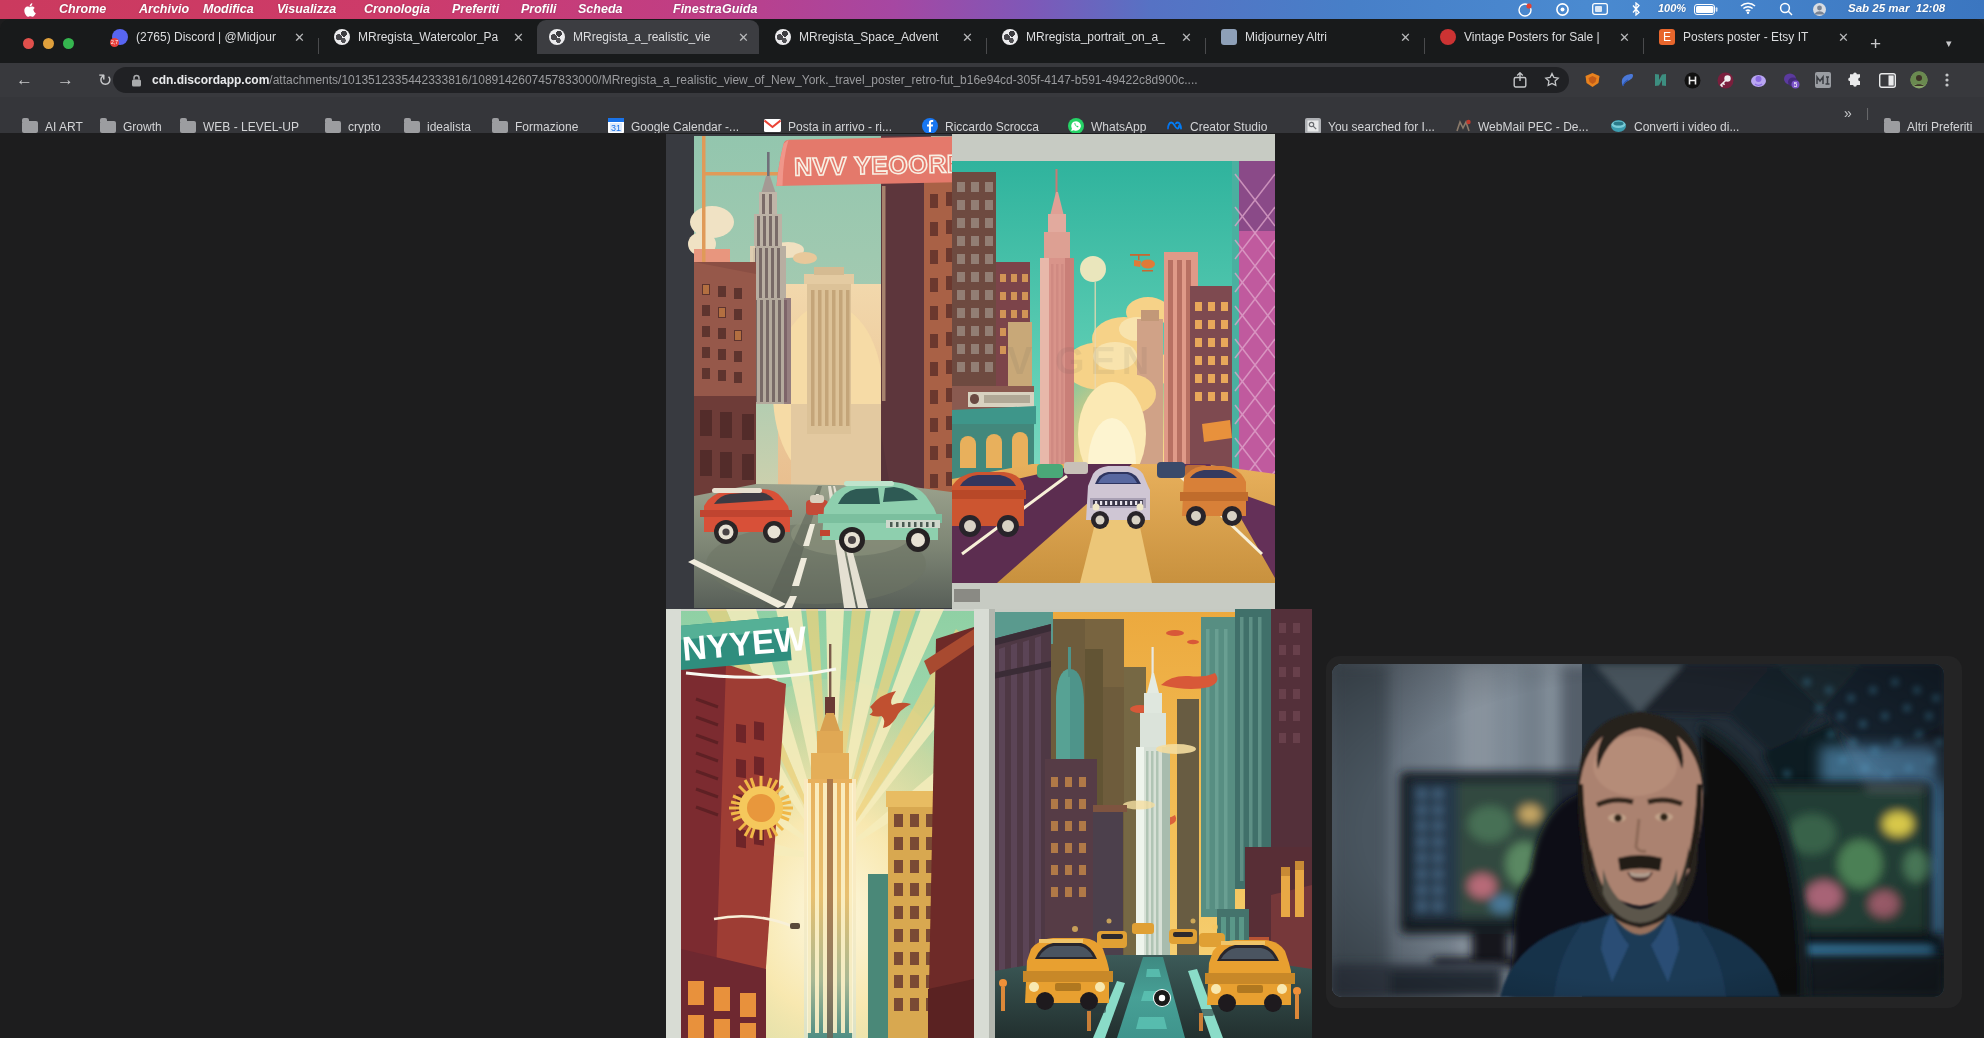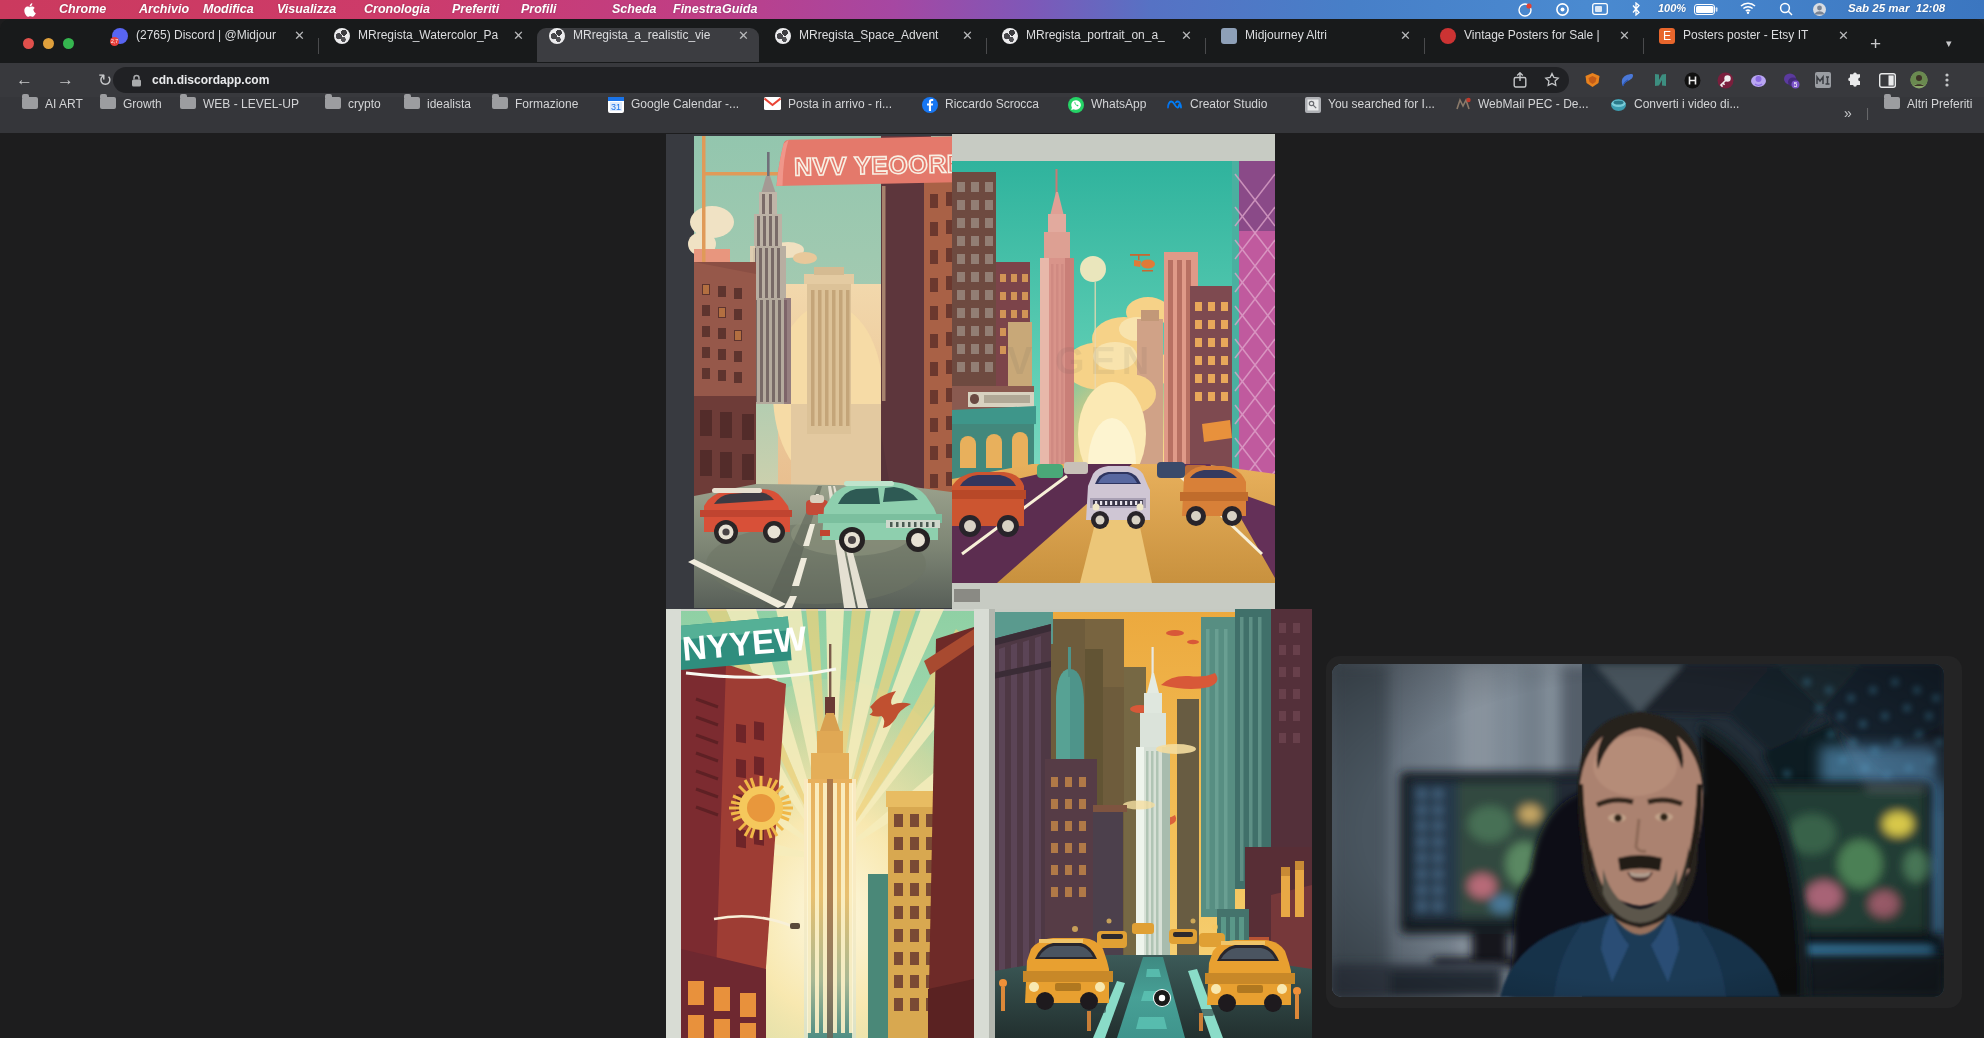--- a/index.html
+++ b/index.html
@@ -2,57 +2,57 @@
 <html><head><meta charset="utf-8"><style>
 html,body{margin:0;padding:0;width:1984px;height:1038px;overflow:hidden;background:#1d1d1e;font-family:"Liberation Sans",sans-serif;}
 *{box-sizing:border-box;}
 .menubar{position:absolute;left:0;top:0;width:1984px;height:19px;
  background:linear-gradient(90deg,#cb3a5e 0%,#cd3b6a 20%,#c03e85 35%,#a647a2 45%,#7e58b8 52%,#5672c4 58%,#477fc8 68%,#4a8ad0 80%,#3b76c0 100%);
  color:#fff;font-size:12px;display:flex;align-items:center;font-style:italic;}
 .menubar span{text-shadow:0 0 2px rgba(0,0,0,.25);top:2px;font-weight:bold;font-size:12.5px;}
 .menubar .b{font-weight:bold;}
 .tabstrip{position:absolute;left:0;top:19px;width:1984px;height:44px;background:#181a1b;border-radius:10px 10px 0 0;}
 .tl{position:absolute;top:19px;width:11px;height:11px;border-radius:50%;}
-.tab{position:absolute;top:9px;height:34px;border-radius:9px 9px 0 0;display:flex;align-items:flex-start;color:#dcdddf;font-size:12px;}
+.tab{position:absolute;top:1px;height:34px;border-radius:9px 9px 0 0;display:flex;align-items:center;color:#dcdddf;font-size:12px;}
 .tab .fav{width:16px;height:16px;margin-left:12px;margin-right:8px;flex:0 0 16px;}
 .globe{border-radius:50%;background:
  radial-gradient(circle at 62% 30%, #3c3c40 0 19%, rgba(0,0,0,0) 20%),
  radial-gradient(circle at 30% 52%, #46464a 0 22%, rgba(0,0,0,0) 23%),
  radial-gradient(circle at 58% 72%, #505054 0 16%, rgba(0,0,0,0) 17%),
  radial-gradient(circle, #ececee 0 70%, #c8c8ca 100%);}
 .tab .ttl{white-space:nowrap;overflow:hidden;flex:1;}
 .tab .x{color:#b9babc;font-size:13px;margin:0 10px 0 6px;}
 .tab.active{background:#3c3d41;}
 .tabsep{position:absolute;top:19px;width:1px;height:16px;background:#4a4b4d;}
 .toolbar{position:absolute;left:0;top:63px;width:1984px;height:34px;background:#38393d;display:flex;align-items:center;}
 .navic{color:#c7c8ca;font-size:17px;}
 .urlpill{position:absolute;left:113px;top:67px;width:1456px;height:26px;border-radius:13px;background:#202124;display:flex;align-items:center;color:#bdbec0;font-size:12px;}
 .bookmarks{position:absolute;left:0;top:97px;width:1984px;height:36px;background:#35363a;color:#d3d4d6;font-size:12px;}
-.bm{position:absolute;top:0;height:36px;display:flex;align-items:flex-start;}
+.bm{position:absolute;top:12px;height:36px;display:flex;align-items:center;}
 .bm .ic{margin-right:7px;display:inline-block;}
 .folder{width:16px;height:12px;position:relative;display:inline-block;background:#9c9da0;border-radius:2px;}
 .folder:before{content:"";position:absolute;left:0;top:-3px;width:7px;height:4px;background:#9c9da0;border-radius:2px 2px 0 0;}
 .content{position:absolute;left:0;top:133px;width:1984px;height:905px;background:#1d1d1e;}
 .q{position:absolute;}
 .webcam{position:absolute;left:1326px;top:523px;width:636px;height:352px;background:#242425;border-radius:14px;}
 .vid{position:absolute;left:6px;top:8px;width:612px;height:333px;border-radius:10px;overflow:hidden;background:#3a4a58;}
 </style></head>
 <body>
 <div class="menubar">
  <svg class="apl" width="12" height="14" viewBox="0 0 12 14" style="position:absolute;left:24px;top:3px">
       <path d="M9.3 7.4c0-1.6 1.3-2.4 1.4-2.4C9.9 3.8 8.7 3.6 8.3 3.6c-1-.1-2 .6-2.5.6-.5 0-1.3-.6-2.1-.6C2.6 3.6 1.5 4.2.9 5.2c-1.2 2.1-.3 5.2.9 6.9.6.8 1.3 1.8 2.2 1.7.9 0 1.2-.6 2.3-.6 1.1 0 1.4.6 2.3.6.9 0 1.6-.9 2.2-1.7.7-1 1-1.9 1-2-.1 0-2-.8-2-2.7zM7.6 2.5c.5-.6.8-1.4.7-2.2-.7 0-1.5.5-2 1.1-.4.5-.8 1.3-.7 2.1.8.1 1.5-.4 2-1z" fill="#fff"></path>
     </svg>
  <span class="b" style="position:absolute;left:59px">Chrome</span>
  <span style="position:absolute;left:139px">Archivio</span>
  <span style="position:absolute;left:203px">Modifica</span>
  <span style="position:absolute;left:277px">Visualizza</span>
  <span style="position:absolute;left:364px">Cronologia</span>
  <span style="position:absolute;left:452px">Preferiti</span>
  <span style="position:absolute;left:521px">Profili</span>
- <span style="position:absolute;left:612px">Scheda</span>
+ <span style="position:absolute;left:578px">Scheda</span>
  <span style="position:absolute;left:673px">Finestra</span>
  <span style="position:absolute;left:722px">Guida</span>
  <span style="position:absolute;left:1518px;top:2px"><svg width="15" height="15" viewBox="0 0 15 15">
         <circle cx="7" cy="8" r="6" fill="none" stroke="#fff" stroke-width="1.4"></circle>
         <circle cx="11" cy="4" r="2.6" fill="#e34133"></circle>
       </svg></span>
  <span style="position:absolute;left:1555px;top:2px"><svg width="15" height="15" viewBox="0 0 15 15">
         <circle cx="7.5" cy="7.5" r="5.6" fill="none" stroke="#fff" stroke-width="1.6"></circle>
         <circle cx="7.5" cy="7.5" r="2" fill="#fff"></circle>
       </svg></span>
@@ -142,20 +142,21 @@
  <span class="navic" style="margin-left:16px">←</span>
  <span class="navic" style="margin-left:24px">→</span>
  <span class="navic" style="margin-left:24px">↻</span>
 </div>
 <div class="urlpill">
  <svg style="margin-left:18px" width="11" height="13" viewBox="0 0 11 13">
       <rect x="1" y="5.5" width="9" height="7" rx="1.5" fill="#a9abad"></rect>
       <path d="M3 5.5V4a2.5 2.5 0 0 1 5 0v1.5" fill="none" stroke="#a9abad" stroke-width="1.5"></path>
     </svg>
  <span style="margin-left:10px;color:#e8e9eb;font-weight:bold">cdn.discordapp.com</span>
+    <span style="color:#9a9b9e">/attachments/1013512335442333816/1089142607457833000/MRregista_a_realistic_view_of_New_York._travel_poster_retro-fut_b16e94cd-305f-4147-b591-49422c8d900c....</span>
 </div>
 <div style="position:absolute;top:63px;left:1513px;width:471px;height:34px;display:flex;align-items:center">
  <svg width="14" height="16" viewBox="0 0 14 16">
       <rect x="1.2" y="5.5" width="11.6" height="9.5" rx="1.5" fill="none" stroke="#c4c6c8" stroke-width="1.4"></rect>
       <path d="M7 1v8M4.2 3.4L7 .8l2.8 2.6" fill="none" stroke="#c4c6c8" stroke-width="1.4"></path>
     </svg>
  <svg width="16" height="16" viewBox="0 0 16 16" style="margin-left:17px">
       <path d="M8 1.6l1.9 3.9 4.3.6-3.1 3 .7 4.3L8 11.4l-3.8 2 .7-4.3-3.1-3 4.3-.6z" fill="none" stroke="#c4c6c8" stroke-width="1.3"></path>
     </svg>
  <svg width="17" height="16" viewBox="0 0 17 16" style="margin-left:24px">

